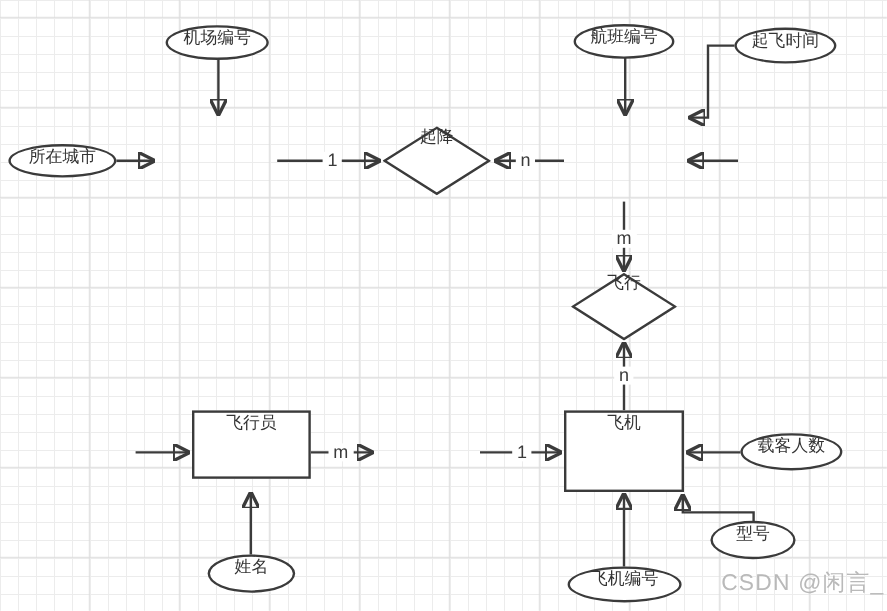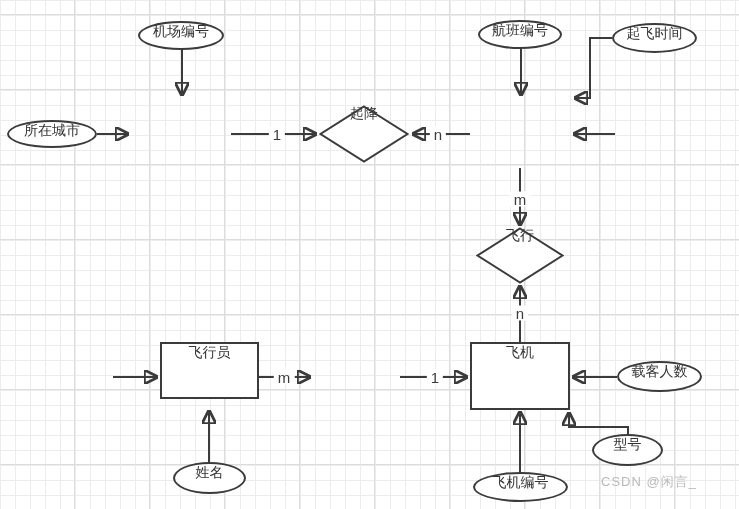--- a/index.html
+++ b/index.html
@@ -57,21 +57,21 @@
     font-size: 15px;
     line-height: 15px;
     padding: 0 4px;
   }
   .watermark {
     position: absolute;
     left: 601px;
     top: 473px;
     width: 116px;
     color: #b9b9b9;
-    font-size: 13px;
+    font-size: 19px;
     letter-spacing: 1px;
     white-space: nowrap;
   }
 </style>
 </head>
 <body>
 
 <div class="canvas">
 
   <svg class="edges">

